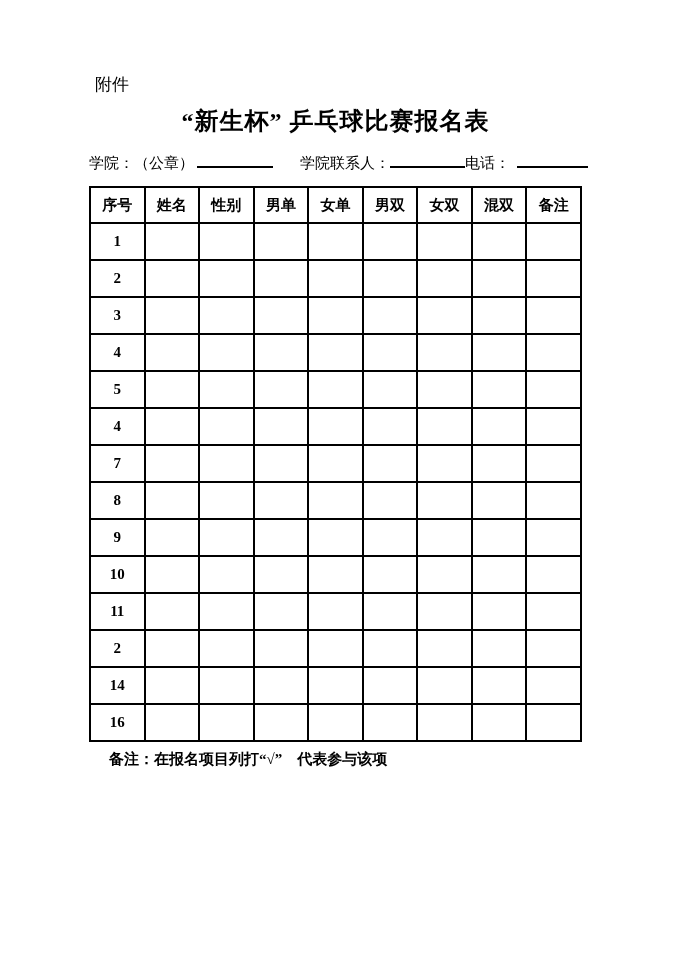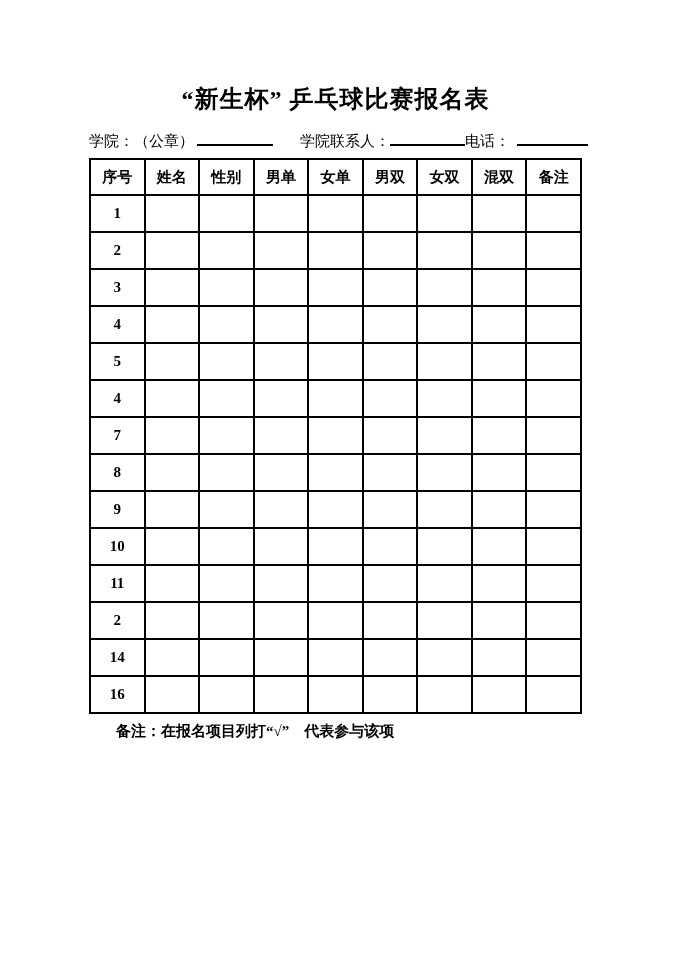--- a/index.html
+++ b/index.html
@@ -42,48 +42,49 @@
     display: inline-block;
     height: 15px;
     border-bottom: 2px solid #000000;
     vertical-align: baseline;
   }
   .blank-college { width: 76px; margin-left: 3px; }
   .label-contact { margin-left: 27px; }
   .blank-contact { width: 75px; }
   .blank-phone   { width: 71px; margin-left: 7px; }
   table.reg-table {
-    margin-top: 7px;
+    margin-top: 13px;
     width: 493px;
     border-collapse: collapse;
     table-layout: fixed;
   }
   .reg-table th, .reg-table td {
     border: 2px solid #000000;
     text-align: center;
     vertical-align: middle;
     font-weight: bold;
     font-size: 15px;
     padding: 0;
   }
   .reg-table thead tr { height: 36px; }
   .reg-table tbody tr { height: 37px; }
   .note {
     margin-top: 8px;
-    margin-left: 27px;
+    margin-left: 20px;
     font-size: 15px;
     font-weight: bold;
     white-space: pre;
   }
 </style>
 </head>
 <body>
 
 <div class="page">
 
+  <div class="attachment">附件</div>
 
   <div class="title">“新生杯” 乒乓球比赛报名表</div>
 
   <div class="form-line">
     <span>学院：（公章）</span><span class="blank blank-college"></span><span class="label-contact">学院联系人：</span><span class="blank blank-contact"></span><span>电话：</span><span class="blank blank-phone"></span>
   </div>
 
   <table class="reg-table">
     <thead>
         <tr>

